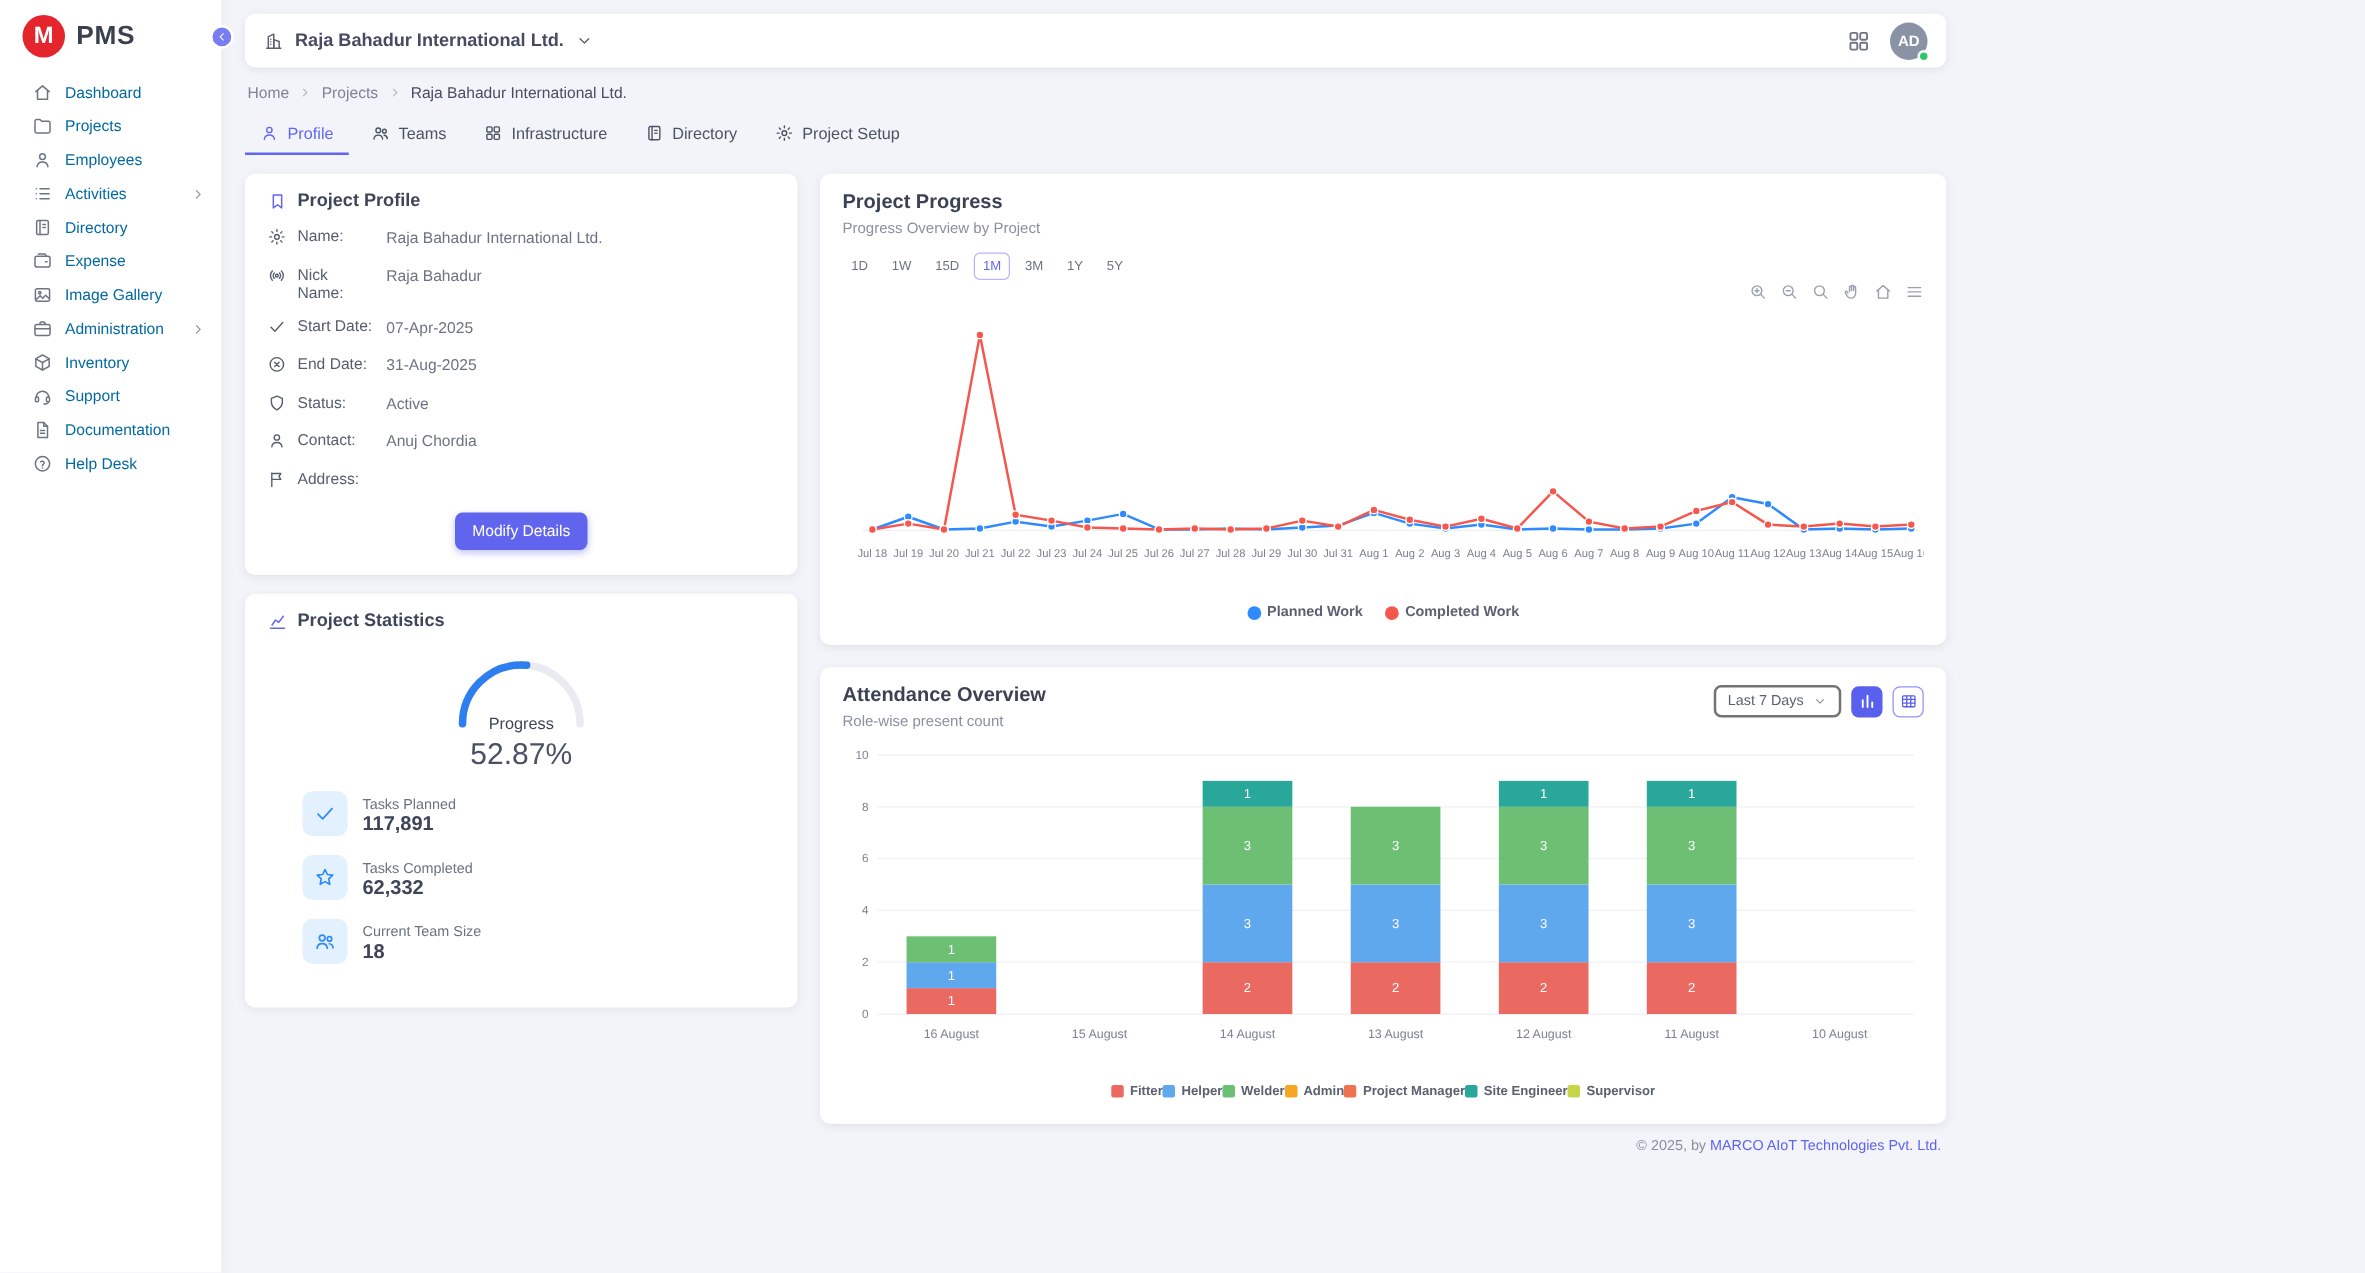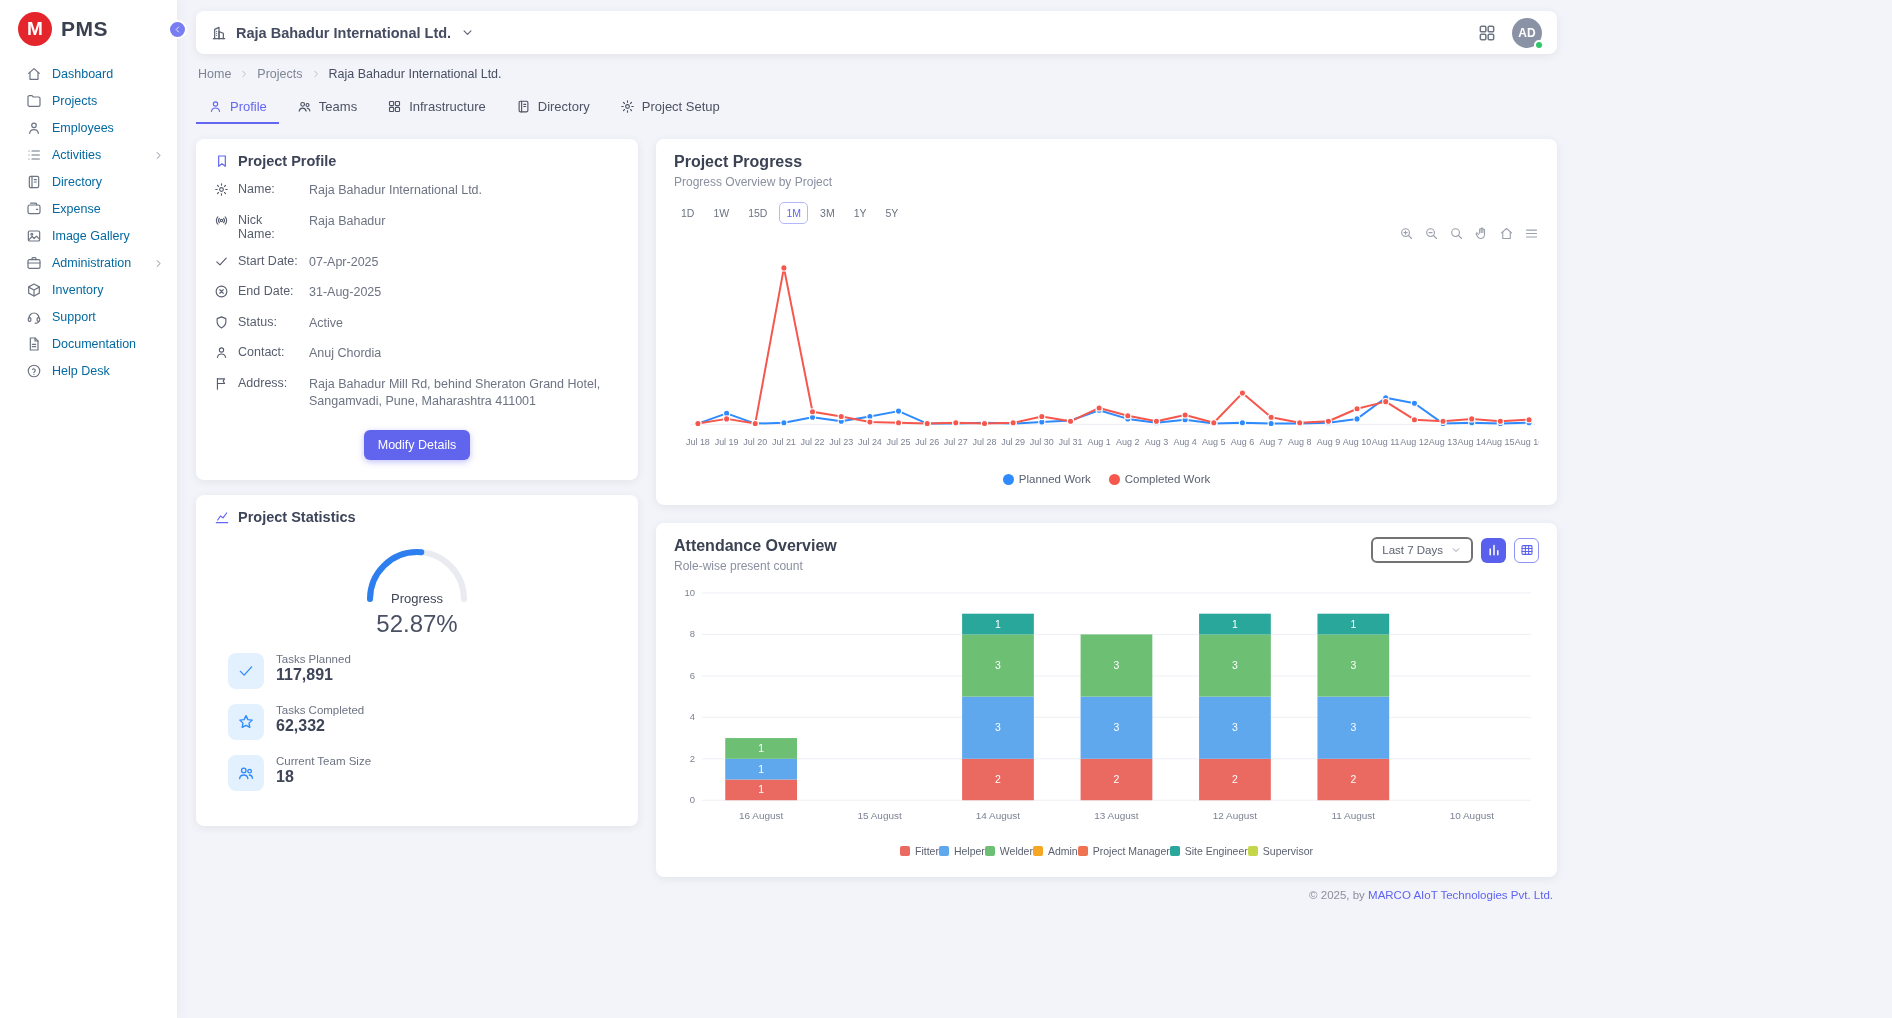--- a/index.html
+++ b/index.html
@@ -71,38 +71,38 @@
   .field-value { flex:1; color:#6d7382; line-height:1.4; }
   .btn-row { text-align:center; margin-top:19px; }
   .btn-primary { background:#6165ee; color:#fff; border:none; border-radius:6px; font-size:12.5px;
                  padding:8px 14px; font-family:inherit; cursor:pointer; box-shadow:0 2px 6px rgba(97,101,238,.4); }
 
   
   .stats-card { min-height:331px; }
   .gauge-wrap { width:120px; margin:16px auto 0; position:relative; }
   .gauge-label { position:absolute; bottom:-1px; left:0; right:0; text-align:center; font-size:13px; color:#3f4656; }
   .gauge-value { text-align:center; font-size:24px; color:#4a5164; margin-top:5px; }
-  .stat-row { display:flex; gap:12px; align-items:flex-start; margin:15px 0 0 14px; }
+  .stat-row { display:flex; gap:12px; align-items:flex-end; margin:15px 0 0 28px; }
   .stat-ico { width:36px; height:36px; border-radius:8px; background:#e2f1fd; color:#2f8bfd;
               display:flex; align-items:center; justify-content:center; }
   .stat-label { font-size:11.5px; color:#6b7280; }
   .stat-value { font-size:16px; font-weight:bold; color:#3e4559; margin-top:1px; }
 
   
   .big-title { font-size:16px; font-weight:bold; color:#3b4253; }
   .subtitle { font-size:12px; color:#8b90a0; margin-top:4px; }
   .range-row { display:flex; gap:5px; margin-top:13px; align-items:center; }
   .range-btn { font-size:10.5px; color:#6b7280; padding:4px 6px; border-radius:5px; background:none;
                border:1px solid transparent; font-family:inherit; cursor:pointer; }
   .range-btn.active { color:#6366f1; border-color:#b4b7f8; }
   .toolbar-row { display:flex; justify-content:flex-end; gap:10px; margin-top:2px; color:#9aa0ab; height:17px; }
   .toolbar-row .icon { cursor:pointer; }
   .chart-mount svg { width:100%; height:auto; }
-  .legend-row { display:flex; justify-content:center; align-items:center; gap:18px; margin-top:5px;
-                font-size:11.5px; color:#5b6170; }
+  .legend-row { display:flex; justify-content:center; align-items:center; gap:18px; margin-top:16px;
+                font-size:11.5px; color:#5b6170;font-weight:bold; }
   .legend-item { display:inline-flex; align-items:center; gap:5px; cursor:pointer; }
   .legend-swatch { width:11px; height:11px; display:inline-block; }
   .legend-swatch.round { border-radius:50%; }
   .legend-swatch.square { border-radius:2px; width:10px; height:10px; }
   .legend-row.small { font-size:10.5px; gap:0; }
 
   
   .attend-head { display:flex; justify-content:space-between; align-items:flex-start; }
   .attend-controls { display:flex; align-items:center; gap:8px; }
   .select-box { display:flex; align-items:center; gap:7px; border:2px solid #737373; border-radius:6px;
@@ -436,21 +436,20 @@
                   <span class="field-value">Anuj Chordia</span>
                 </div>
                 <div class="field-row">
                   <span class="icon i15 field-ico">
                     <svg viewBox="0 0 24 24" fill="none" stroke="currentColor" stroke-width="1.8" stroke-linecap="round" stroke-linejoin="round">
                       <path d="M5.5 21V4"></path>
                       <path d="M5.5 4.5H17l-2.3 3.7L17 12H5.5"></path>
                     </svg>
                   </span>
                   <span class="field-label">Address:</span>
-                  <span class="field-value">Raja Bahadur Mill Rd, behind Sheraton Grand Hotel, Sangamvadi, Pune, Maharashtra 411001</span>
                 </div>
               </div>
             <div class="btn-row">
               <button class="btn-primary">Modify Details</button>
             </div>
           </section>
 
           <section class="card card-pad stats-card">
             <div class="card-title">
               <span class="icon i16">

